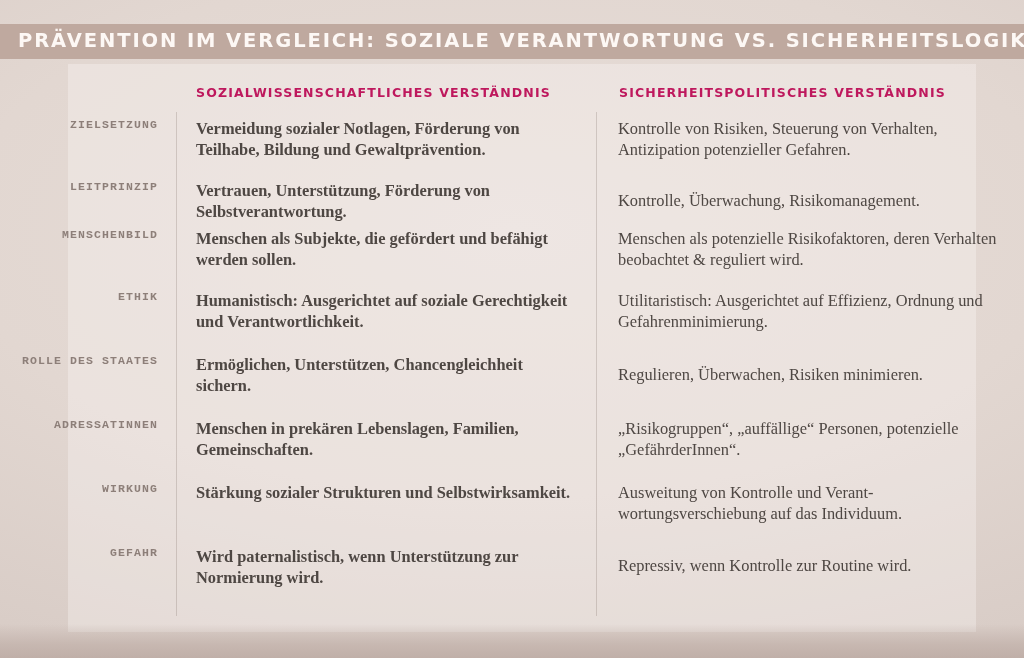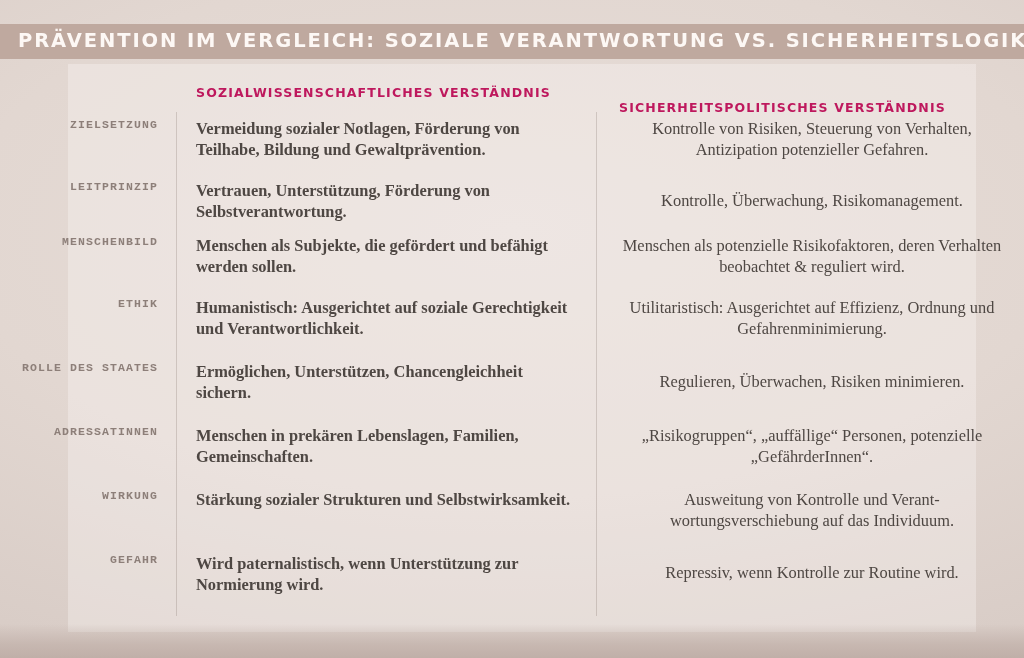--- a/index.html
+++ b/index.html
@@ -73,21 +73,21 @@
     position: absolute;
     font-family: "DejaVu Sans", sans-serif;
     font-weight: bold;
     font-size: 12.5px;
     letter-spacing: 1.15px;
     color: #be185d;
     text-transform: uppercase;
     white-space: nowrap;
   }
   .col-head.a { left: 196px; top: 85px; }
-  .col-head.b { left: 619px; top: 100px; }
+  .col-head.b { left: 619px; top: 85px; }
 
   
   .vline {
     position: absolute;
     top: 112px;
     bottom: 42px;
     width: 1px;
     background: rgba(120,104,97,0.25);
     z-index: 2;
   }
@@ -131,21 +131,20 @@
   .cell-a {
     width: 420px;
     flex: 0 0 420px;
     padding: 0 24px 0 20px;
     font-weight: bold;
   }
   .cell-b {
     width: 428px;
     flex: 0 0 428px;
     padding: 0 18px 0 22px;
-    text-align: center;
   }
 </style>
 </head>
 <body>
 
 <div class="bg-layer"></div>
 <div class="sheet"></div>
 <div class="bg-bottom"></div>
 
 <div class="content">
@@ -161,21 +160,21 @@
   <div class="vline v2"></div>
 
   <div class="rows">
 
     <div class="row" style="margin-bottom:20px">
       <div class="cell-label">ZIELSETZUNG</div>
       <div class="cell-text cell-a">Vermeidung sozialer Notlagen, Förderung von Teilhabe, Bildung und Gewaltprävention.</div>
       <div class="cell-text cell-b">Kontrolle von Risiken, Steuerung von Verhalten, Antizipation potenzieller Gefahren.</div>
     </div>
 
-    <div class="row" style="margin-bottom:13px">
+    <div class="row" style="margin-bottom:6px">
       <div class="cell-label">LEITPRINZIP</div>
       <div class="cell-text cell-a">Vertrauen, Unterstützung, Förderung von Selbstverantwortung.</div>
       <div class="cell-text cell-b" style="padding-top:10px">Kontrolle, Überwachung, Risikomanagement.</div>
     </div>
 
     <div class="row" style="margin-bottom:20px">
       <div class="cell-label">MENSCHENBILD</div>
       <div class="cell-text cell-a">Menschen als Subjekte, die gefördert und befähigt werden sollen.</div>
       <div class="cell-text cell-b">Menschen als potenzielle Risikofaktoren, deren Verhalten beobachtet &amp; reguliert wird.</div>
     </div>

